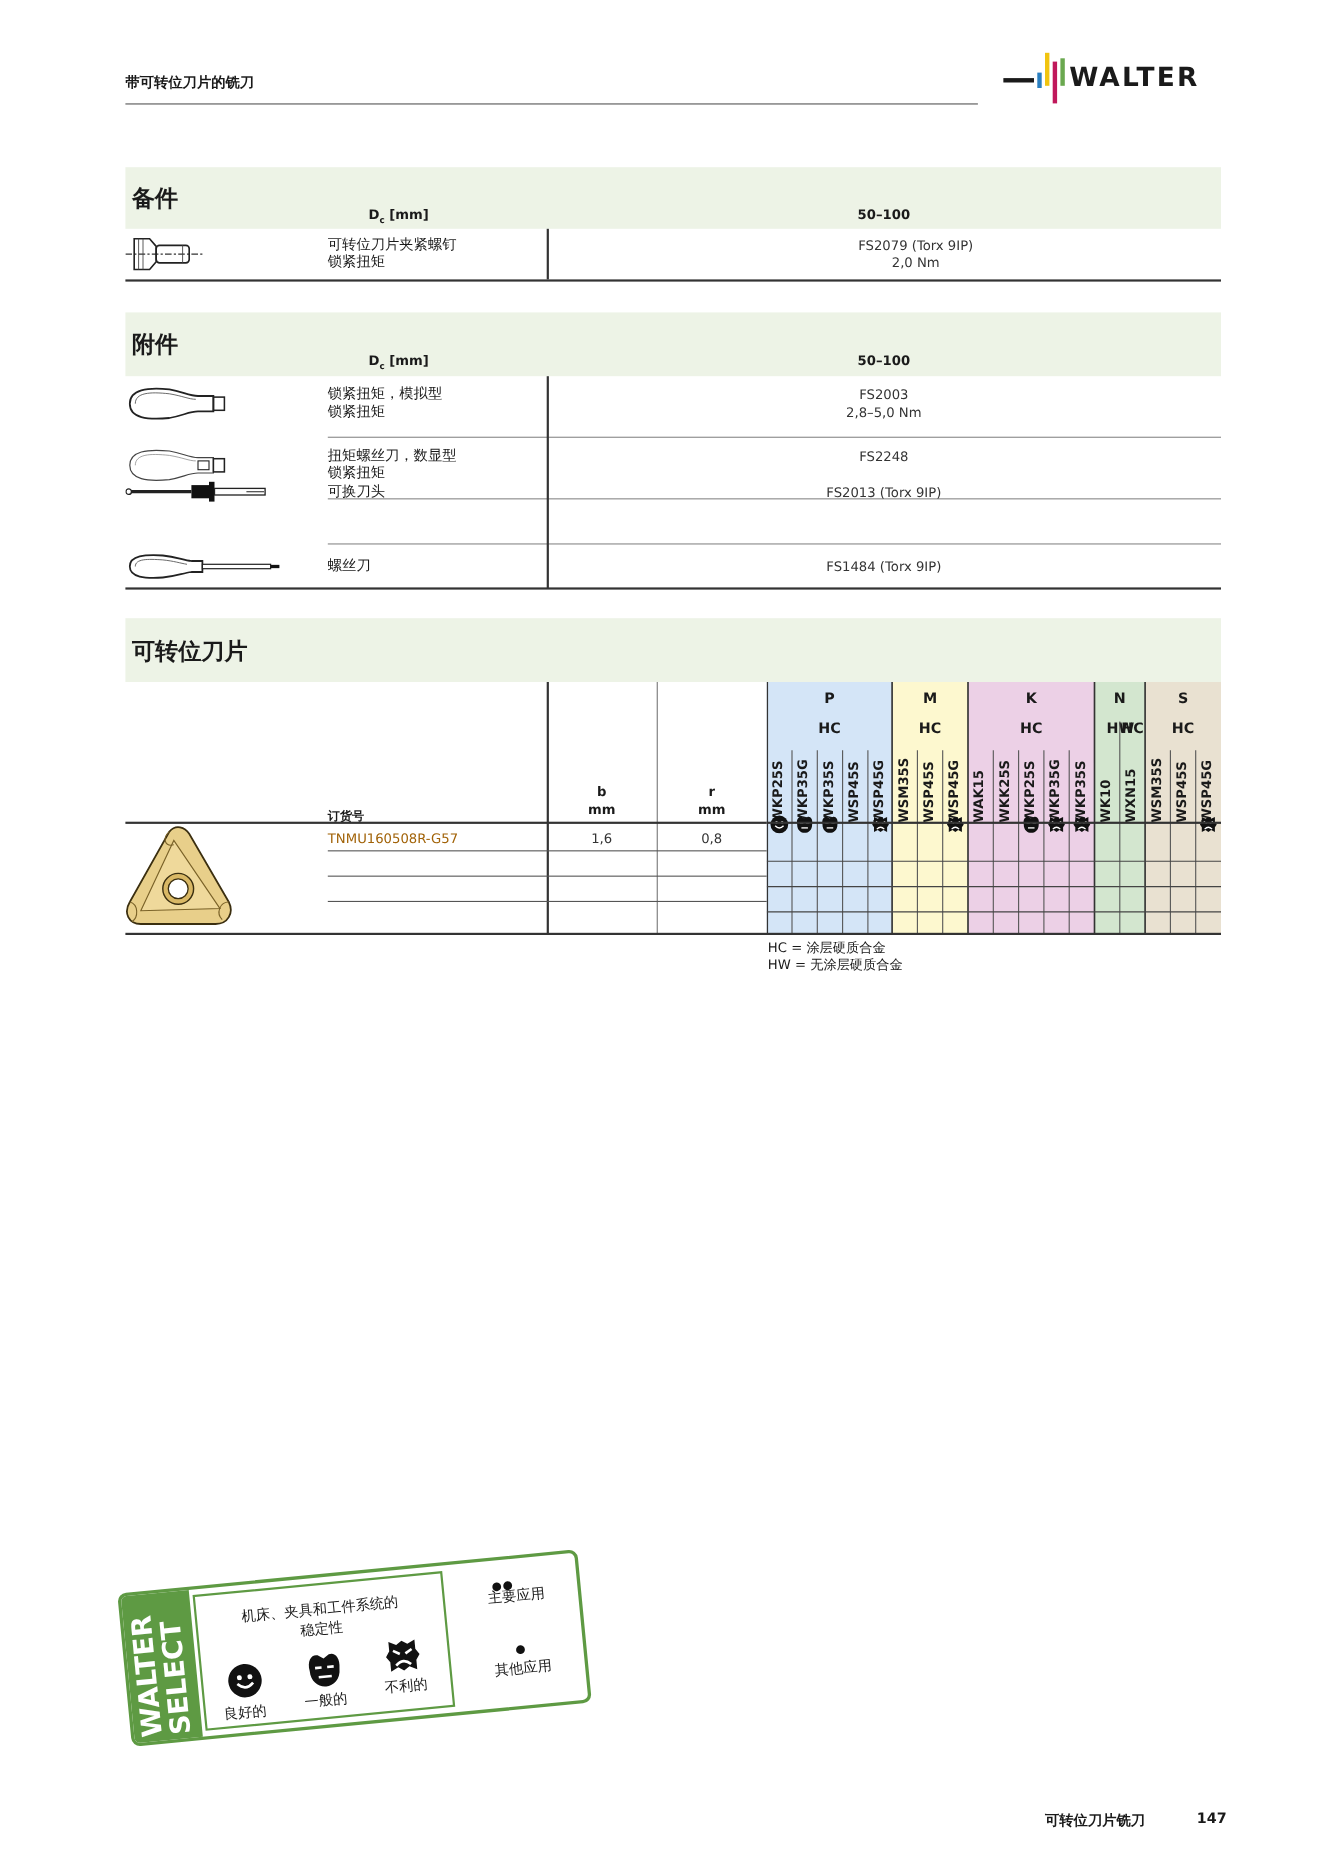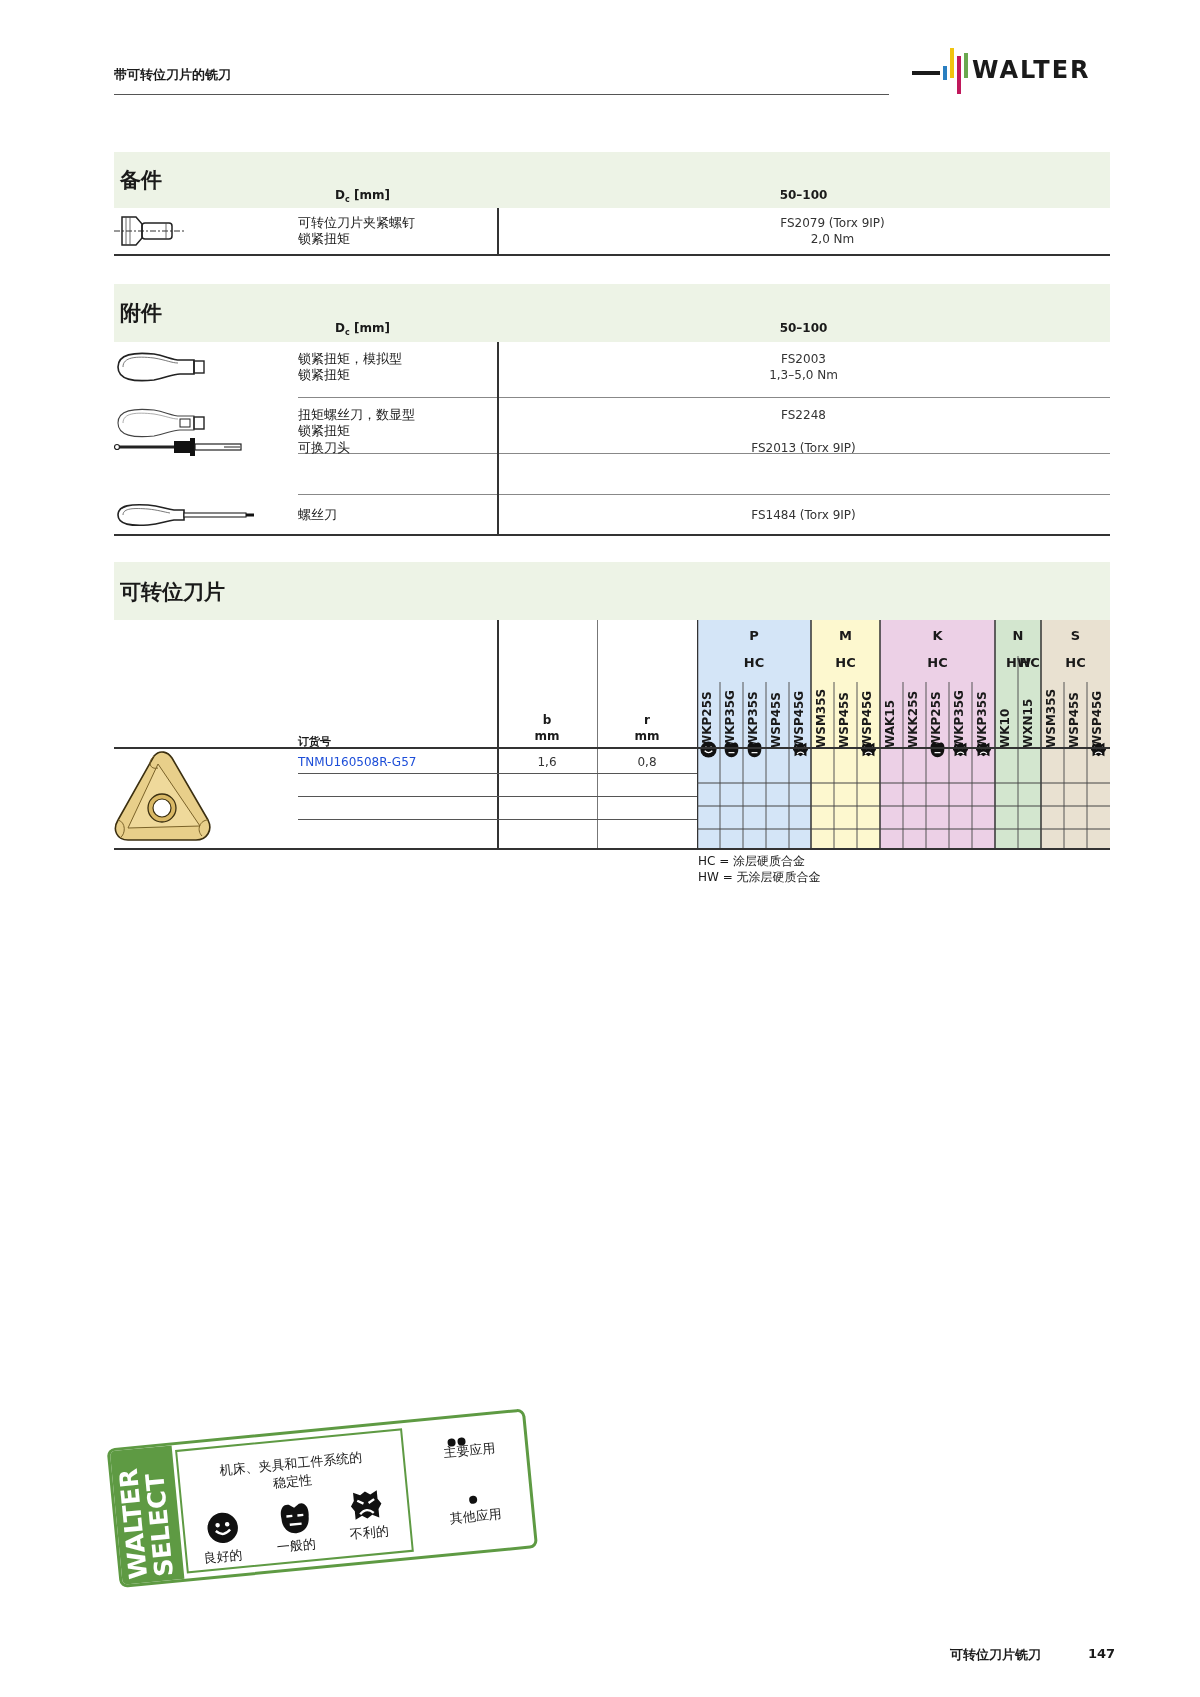--- a/index.html
+++ b/index.html
@@ -86,21 +86,21 @@
       <path d="M9 19 C9 9 22 8 40 10 C52 12 58 15 64 15" fill="none" stroke="#555" stroke-width="0.8"></path>
       <rect x="80" y="13" width="10" height="12" fill="none" stroke="#222" stroke-width="1.4"></rect>
     </svg>
   </div>
   <div class="lbl" style="top:9px;">
     <div>锁紧扭矩，模拟型</div>
     <div>锁紧扭矩</div>
   </div>
   <div class="val" style="top:9px;">
     <div>FS2003</div>
-    <div>1,3–5,0 Nm</div>
+    <div>2,8–5,0 Nm</div>
   </div>
 </div>
 <div class="hline" style="left:298px;top:397px;width:812px;"></div>
 
 <div class="row" style="top:398px;height:55px;">
   <div class="icon-box" style="top:6px;">
     <svg width="95" height="38" viewBox="0 0 95 38">
       <path d="M4 19 C4 6 20 4 40 6 C52 8 58 12 66 12 L80 12 L80 26 L66 26 C58 26 52 30 40 32 C20 34 4 32 4 19 Z" fill="none" stroke="#444" stroke-width="1.1"></path>
       <path d="M9 19 C9 9 22 8 40 10 C52 12 58 15 64 15" fill="none" stroke="#888" stroke-width="0.7"></path>
       <rect x="66" y="15" width="10" height="8" fill="none" stroke="#222" stroke-width="1"></rect>
@@ -285,21 +285,21 @@
 <div class="abs" style="left:597px;top:712px;width:100px;text-align:center;font-size:12px;font-weight:bold;line-height:16px;">
   <div>r</div>
     <div>mm</div>
 </div>
 
 <div class="vline" style="left:497px;top:620px;height:229px;"></div>
 <div class="abs" style="left:597px;top:620px;width:1px;height:229px;background:#777;"></div>
 <div class="hline thick" style="left:114px;top:747px;width:583px;"></div>
 <div class="hline thick" style="left:697px;top:747px;width:413px;"></div>
 
-<div class="abs" style="left:298px;top:755px;font-size:12px;color:#1d4ed8;">TNMU160508R-G57</div>
+<div class="abs" style="left:298px;top:755px;font-size:12px;color:#a16207;">TNMU160508R-G57</div>
 <div class="abs" style="left:497px;top:755px;width:100px;text-align:center;font-size:12px;color:#333;">1,6</div>
 <div class="abs" style="left:597px;top:755px;width:100px;text-align:center;font-size:12px;color:#333;">0,8</div>
 
 <div class="hline" style="left:298px;top:773px;width:399px;background:#555;"></div>
 <div class="hline" style="left:298px;top:796px;width:399px;background:#555;"></div>
 <div class="hline" style="left:298px;top:819px;width:399px;background:#555;"></div>
 <div class="hline thick" style="left:114px;top:848px;width:996px;"></div>
 
 <div class="abs" style="left:114px;top:750px;">
   <svg width="100" height="96" viewBox="0 0 100 96">

